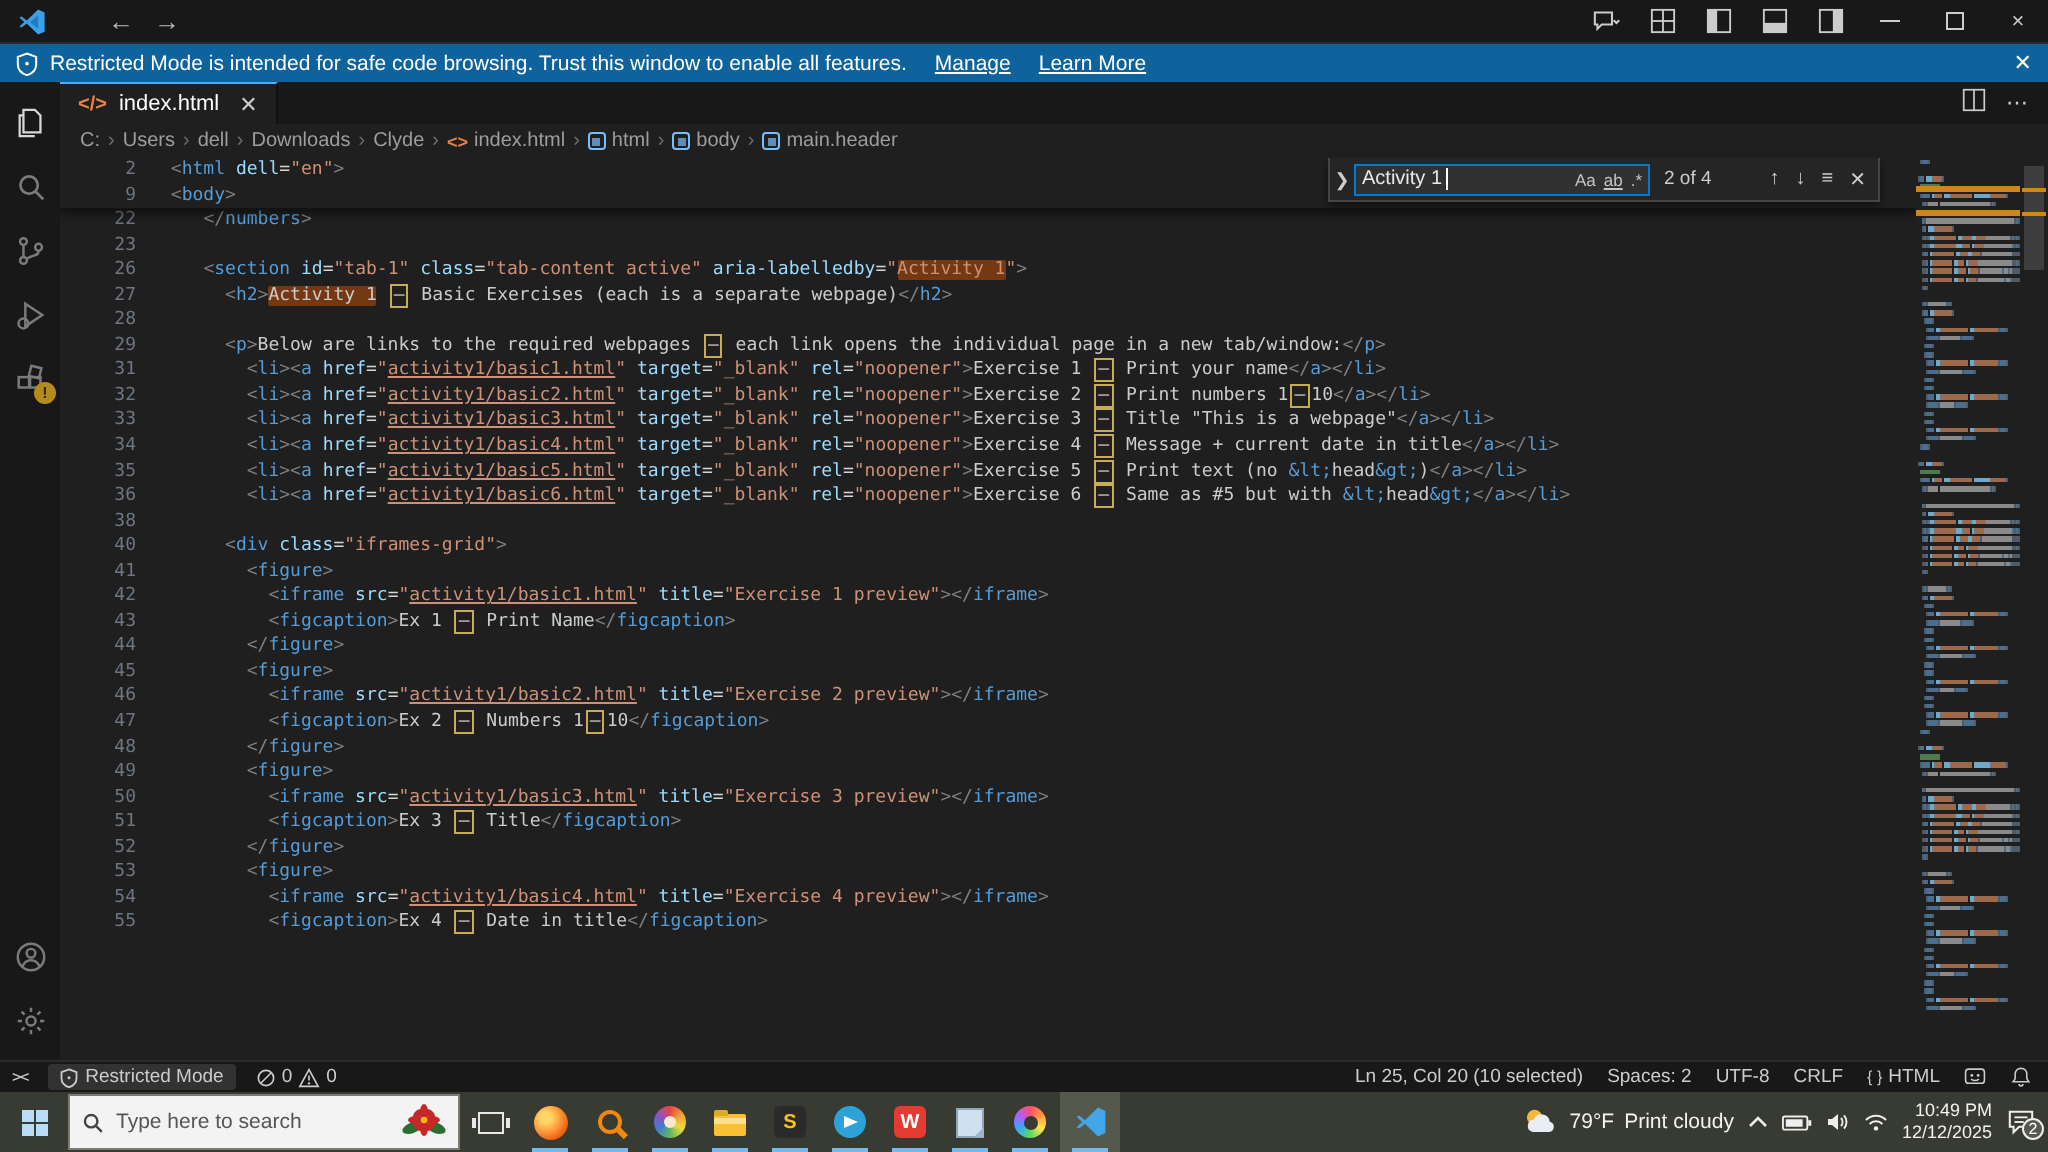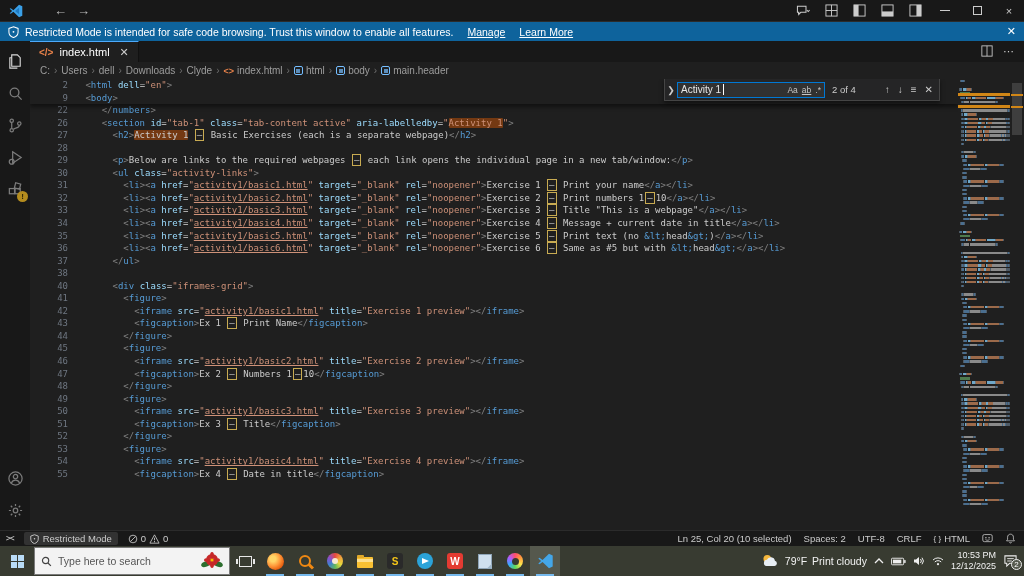--- a/index.html
+++ b/index.html
@@ -337,32 +337,31 @@
           <span class="find-btns">
             <span>↑</span>
             <span>↓</span>
             <span>≡</span>
             <span>✕</span>
           </span>
         </div>
 
         <div class="code-wrap" id="code-lines">
             <div class="code-row"><span class="gutter">22</span><span class="line-body"><span class="tok-x">    </span><span class="tok-p">&lt;/</span><span class="tok-t">numbers</span><span class="tok-p">&gt;</span></span></div>
+            <div class="code-row"><span class="gutter">23</span><span class="line-body"></span></div>
             <div class="code-row"><span class="gutter">26</span><span class="line-body"><span class="tok-x">    </span><span class="tok-p">&lt;</span><span class="tok-t">section</span><span class="tok-x"> </span><span class="tok-a">id</span><span class="tok-eq">=</span><span class="tok-s">"tab-1"</span><span class="tok-x"> </span><span class="tok-a">class</span><span class="tok-eq">=</span><span class="tok-s">"tab-content active"</span><span class="tok-x"> </span><span class="tok-a">aria-labelledby</span><span class="tok-eq">=</span><span class="tok-s">"</span><span class="tok-s mk1">Activity 1</span><span class="tok-s">"</span><span class="tok-p">&gt;</span></span></div>
             <div class="code-row"><span class="gutter">27</span><span class="line-body"><span class="tok-x">      </span><span class="tok-p">&lt;</span><span class="tok-t">h2</span><span class="tok-p">&gt;</span><span class="tok-x mk1">Activity 1</span><span class="tok-x"> </span><span class="tok-d">–</span><span class="tok-x"> Basic Exercises (each is a separate webpage)</span><span class="tok-p">&lt;/</span><span class="tok-t">h2</span><span class="tok-p">&gt;</span></span></div>
             <div class="code-row"><span class="gutter">28</span><span class="line-body"></span></div>
             <div class="code-row"><span class="gutter">29</span><span class="line-body"><span class="tok-x">      </span><span class="tok-p">&lt;</span><span class="tok-t">p</span><span class="tok-p">&gt;</span><span class="tok-x">Below are links to the required webpages </span><span class="tok-d">–</span><span class="tok-x"> each link opens the individual page in a new tab/window:</span><span class="tok-p">&lt;/</span><span class="tok-t">p</span><span class="tok-p">&gt;</span></span></div>
-            <div class="code-row"><span class="gutter">30</span><span class="line-body"><span class="tok-x">      </span><span class="tok-p">&lt;</span><span class="tok-t">ul</span><span class="tok-x"> </span><span class="tok-a">class</span><span class="tok-eq">=</span><span class="tok-s">"activity-links"</span><span class="tok-p">&gt;</span></span></div>
             <div class="code-row"><span class="gutter">31</span><span class="line-body"><span class="tok-x">        </span><span class="tok-p">&lt;</span><span class="tok-t">li</span><span class="tok-p">&gt;&lt;</span><span class="tok-t">a</span><span class="tok-x"> </span><span class="tok-a">href</span><span class="tok-eq">=</span><span class="tok-s">"</span><span class="tok-l">activity1/basic1.html</span><span class="tok-s">"</span><span class="tok-x"> </span><span class="tok-a">target</span><span class="tok-eq">=</span><span class="tok-s">"_blank"</span><span class="tok-x"> </span><span class="tok-a">rel</span><span class="tok-eq">=</span><span class="tok-s">"noopener"</span><span class="tok-p">&gt;</span><span class="tok-x">Exercise 1 </span><span class="tok-d">–</span><span class="tok-x"> Print your name</span><span class="tok-p">&lt;/</span><span class="tok-t">a</span><span class="tok-p">&gt;&lt;/</span><span class="tok-t">li</span><span class="tok-p">&gt;</span></span></div>
             <div class="code-row"><span class="gutter">32</span><span class="line-body"><span class="tok-x">        </span><span class="tok-p">&lt;</span><span class="tok-t">li</span><span class="tok-p">&gt;&lt;</span><span class="tok-t">a</span><span class="tok-x"> </span><span class="tok-a">href</span><span class="tok-eq">=</span><span class="tok-s">"</span><span class="tok-l">activity1/basic2.html</span><span class="tok-s">"</span><span class="tok-x"> </span><span class="tok-a">target</span><span class="tok-eq">=</span><span class="tok-s">"_blank"</span><span class="tok-x"> </span><span class="tok-a">rel</span><span class="tok-eq">=</span><span class="tok-s">"noopener"</span><span class="tok-p">&gt;</span><span class="tok-x">Exercise 2 </span><span class="tok-d">–</span><span class="tok-x"> Print numbers 1</span><span class="tok-d">–</span><span class="tok-x">10</span><span class="tok-p">&lt;/</span><span class="tok-t">a</span><span class="tok-p">&gt;&lt;/</span><span class="tok-t">li</span><span class="tok-p">&gt;</span></span></div>
             <div class="code-row"><span class="gutter">33</span><span class="line-body"><span class="tok-x">        </span><span class="tok-p">&lt;</span><span class="tok-t">li</span><span class="tok-p">&gt;&lt;</span><span class="tok-t">a</span><span class="tok-x"> </span><span class="tok-a">href</span><span class="tok-eq">=</span><span class="tok-s">"</span><span class="tok-l">activity1/basic3.html</span><span class="tok-s">"</span><span class="tok-x"> </span><span class="tok-a">target</span><span class="tok-eq">=</span><span class="tok-s">"_blank"</span><span class="tok-x"> </span><span class="tok-a">rel</span><span class="tok-eq">=</span><span class="tok-s">"noopener"</span><span class="tok-p">&gt;</span><span class="tok-x">Exercise 3 </span><span class="tok-d">–</span><span class="tok-x"> Title "This is a webpage"</span><span class="tok-p">&lt;/</span><span class="tok-t">a</span><span class="tok-p">&gt;&lt;/</span><span class="tok-t">li</span><span class="tok-p">&gt;</span></span></div>
             <div class="code-row"><span class="gutter">34</span><span class="line-body"><span class="tok-x">        </span><span class="tok-p">&lt;</span><span class="tok-t">li</span><span class="tok-p">&gt;&lt;</span><span class="tok-t">a</span><span class="tok-x"> </span><span class="tok-a">href</span><span class="tok-eq">=</span><span class="tok-s">"</span><span class="tok-l">activity1/basic4.html</span><span class="tok-s">"</span><span class="tok-x"> </span><span class="tok-a">target</span><span class="tok-eq">=</span><span class="tok-s">"_blank"</span><span class="tok-x"> </span><span class="tok-a">rel</span><span class="tok-eq">=</span><span class="tok-s">"noopener"</span><span class="tok-p">&gt;</span><span class="tok-x">Exercise 4 </span><span class="tok-d">–</span><span class="tok-x"> Message + current date in title</span><span class="tok-p">&lt;/</span><span class="tok-t">a</span><span class="tok-p">&gt;&lt;/</span><span class="tok-t">li</span><span class="tok-p">&gt;</span></span></div>
             <div class="code-row"><span class="gutter">35</span><span class="line-body"><span class="tok-x">        </span><span class="tok-p">&lt;</span><span class="tok-t">li</span><span class="tok-p">&gt;&lt;</span><span class="tok-t">a</span><span class="tok-x"> </span><span class="tok-a">href</span><span class="tok-eq">=</span><span class="tok-s">"</span><span class="tok-l">activity1/basic5.html</span><span class="tok-s">"</span><span class="tok-x"> </span><span class="tok-a">target</span><span class="tok-eq">=</span><span class="tok-s">"_blank"</span><span class="tok-x"> </span><span class="tok-a">rel</span><span class="tok-eq">=</span><span class="tok-s">"noopener"</span><span class="tok-p">&gt;</span><span class="tok-x">Exercise 5 </span><span class="tok-d">–</span><span class="tok-x"> Print text (no </span><span class="tok-e">&amp;lt;</span><span class="tok-x">head</span><span class="tok-e">&amp;gt;</span><span class="tok-x">)</span><span class="tok-p">&lt;/</span><span class="tok-t">a</span><span class="tok-p">&gt;&lt;/</span><span class="tok-t">li</span><span class="tok-p">&gt;</span></span></div>
             <div class="code-row"><span class="gutter">36</span><span class="line-body"><span class="tok-x">        </span><span class="tok-p">&lt;</span><span class="tok-t">li</span><span class="tok-p">&gt;&lt;</span><span class="tok-t">a</span><span class="tok-x"> </span><span class="tok-a">href</span><span class="tok-eq">=</span><span class="tok-s">"</span><span class="tok-l">activity1/basic6.html</span><span class="tok-s">"</span><span class="tok-x"> </span><span class="tok-a">target</span><span class="tok-eq">=</span><span class="tok-s">"_blank"</span><span class="tok-x"> </span><span class="tok-a">rel</span><span class="tok-eq">=</span><span class="tok-s">"noopener"</span><span class="tok-p">&gt;</span><span class="tok-x">Exercise 6 </span><span class="tok-d">–</span><span class="tok-x"> Same as #5 but with </span><span class="tok-e">&amp;lt;</span><span class="tok-x">head</span><span class="tok-e">&amp;gt;</span><span class="tok-p">&lt;/</span><span class="tok-t">a</span><span class="tok-p">&gt;&lt;/</span><span class="tok-t">li</span><span class="tok-p">&gt;</span></span></div>
-            <div class="code-row"><span class="gutter">37</span><span class="line-body"><span class="tok-x">      </span><span class="tok-p">&lt;/</span><span class="tok-t">ul</span><span class="tok-p">&gt;</span></span></div>
             <div class="code-row"><span class="gutter">38</span><span class="line-body"></span></div>
             <div class="code-row"><span class="gutter">40</span><span class="line-body"><span class="tok-x">      </span><span class="tok-p">&lt;</span><span class="tok-t">div</span><span class="tok-x"> </span><span class="tok-a">class</span><span class="tok-eq">=</span><span class="tok-s">"iframes-grid"</span><span class="tok-p">&gt;</span></span></div>
             <div class="code-row"><span class="gutter">41</span><span class="line-body"><span class="tok-x">        </span><span class="tok-p">&lt;</span><span class="tok-t">figure</span><span class="tok-p">&gt;</span></span></div>
             <div class="code-row"><span class="gutter">42</span><span class="line-body"><span class="tok-x">          </span><span class="tok-p">&lt;</span><span class="tok-t">iframe</span><span class="tok-x"> </span><span class="tok-a">src</span><span class="tok-eq">=</span><span class="tok-s">"</span><span class="tok-l">activity1/basic1.html</span><span class="tok-s">"</span><span class="tok-x"> </span><span class="tok-a">title</span><span class="tok-eq">=</span><span class="tok-s">"Exercise 1 preview"</span><span class="tok-p">&gt;&lt;/</span><span class="tok-t">iframe</span><span class="tok-p">&gt;</span></span></div>
             <div class="code-row"><span class="gutter">43</span><span class="line-body"><span class="tok-x">          </span><span class="tok-p">&lt;</span><span class="tok-t">figcaption</span><span class="tok-p">&gt;</span><span class="tok-x">Ex 1 </span><span class="tok-d">–</span><span class="tok-x"> Print Name</span><span class="tok-p">&lt;/</span><span class="tok-t">figcaption</span><span class="tok-p">&gt;</span></span></div>
             <div class="code-row"><span class="gutter">44</span><span class="line-body"><span class="tok-x">        </span><span class="tok-p">&lt;/</span><span class="tok-t">figure</span><span class="tok-p">&gt;</span></span></div>
             <div class="code-row"><span class="gutter">45</span><span class="line-body"><span class="tok-x">        </span><span class="tok-p">&lt;</span><span class="tok-t">figure</span><span class="tok-p">&gt;</span></span></div>
             <div class="code-row"><span class="gutter">46</span><span class="line-body"><span class="tok-x">          </span><span class="tok-p">&lt;</span><span class="tok-t">iframe</span><span class="tok-x"> </span><span class="tok-a">src</span><span class="tok-eq">=</span><span class="tok-s">"</span><span class="tok-l">activity1/basic2.html</span><span class="tok-s">"</span><span class="tok-x"> </span><span class="tok-a">title</span><span class="tok-eq">=</span><span class="tok-s">"Exercise 2 preview"</span><span class="tok-p">&gt;&lt;/</span><span class="tok-t">iframe</span><span class="tok-p">&gt;</span></span></div>
             <div class="code-row"><span class="gutter">47</span><span class="line-body"><span class="tok-x">          </span><span class="tok-p">&lt;</span><span class="tok-t">figcaption</span><span class="tok-p">&gt;</span><span class="tok-x">Ex 2 </span><span class="tok-d">–</span><span class="tok-x"> Numbers 1</span><span class="tok-d">–</span><span class="tok-x">10</span><span class="tok-p">&lt;/</span><span class="tok-t">figcaption</span><span class="tok-p">&gt;</span></span></div>
             <div class="code-row"><span class="gutter">48</span><span class="line-body"><span class="tok-x">        </span><span class="tok-p">&lt;/</span><span class="tok-t">figure</span><span class="tok-p">&gt;</span></span></div>
@@ -1916,21 +1915,21 @@
             <path d="M7.5 3a3 3 0 0 1 0 4M9 1.7a5 5 0 0 1 0 6.6" fill="none" stroke="#eee"></path>
           </svg>
         </span>
       <span class="tray-ico">
           <svg width="12" height="10" viewBox="0 0 12 10">
             <path d="M1 4a7 7 0 0 1 10 0M2.8 6a4.5 4.5 0 0 1 6.4 0" fill="none" stroke="#eee"></path>
             <circle cx="6" cy="8.2" r="1.1" fill="#eee"></circle>
           </svg>
         </span>
       <span class="clock">
-        <div>10:53 PM</div>
+        <div>10:49 PM</div>
         <div>12/12/2025</div>
       </span>
       <span class="tray-ico" style="position:relative;">
         <svg width="15" height="14" viewBox="0 0 16 15">
             <path d="M2 2h12v8H7l-3 3v-3H2z" fill="none" stroke="#eee" stroke-width="1.1"></path>
             <line x1="4.5" y1="5" x2="11.5" y2="5" stroke="#eee"></line>
             <line x1="4.5" y1="7.5" x2="9.5" y2="7.5" stroke="#eee"></line>
           </svg>
         <span style="position:absolute; right:-4px; bottom:-2px; background:#565a4e; border:1px solid #eee; border-radius:50%; width:11px; height:11px; font-size:8px; display:flex; align-items:center; justify-content:center; color:#fff;">2</span>
       </span>

